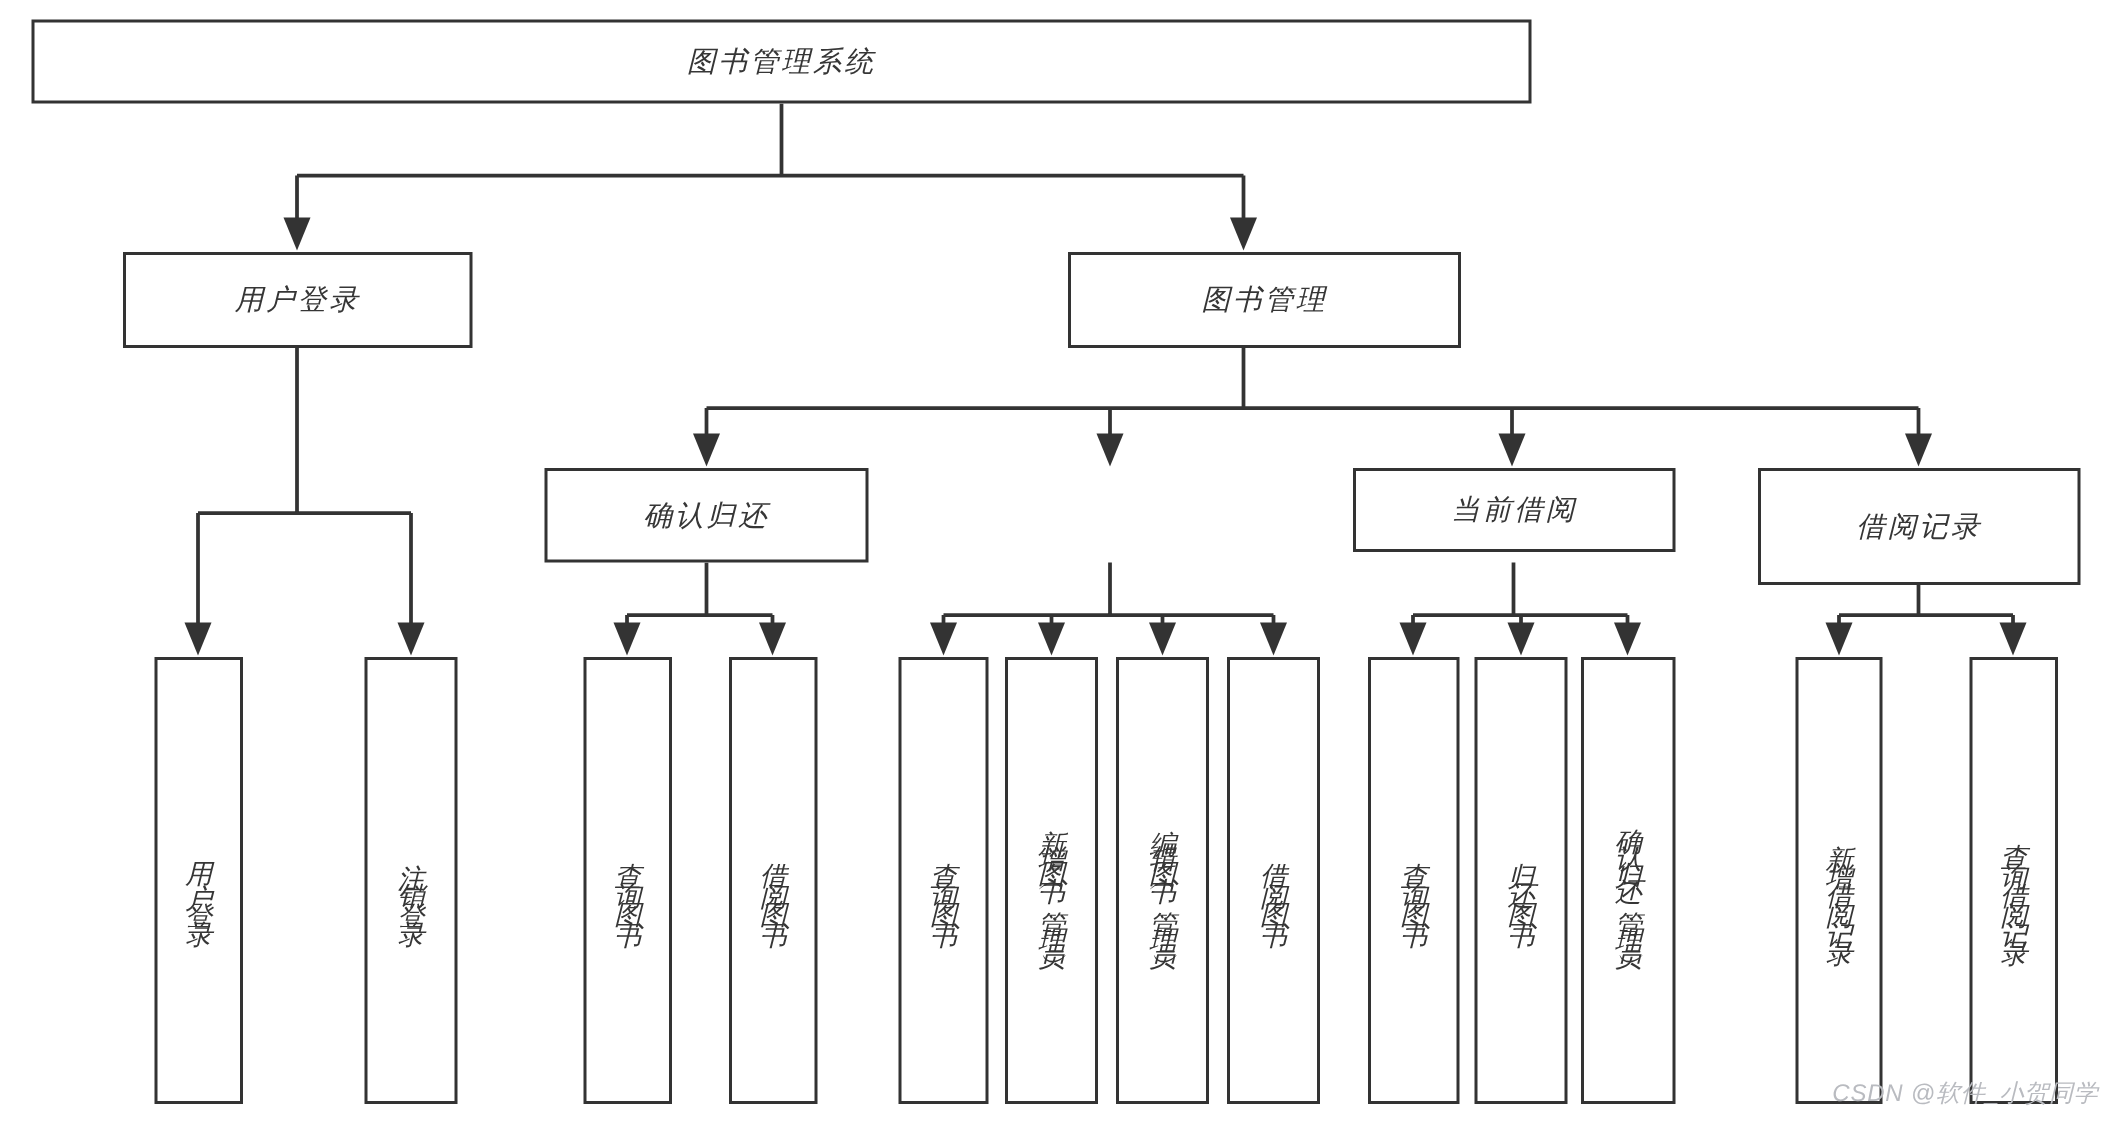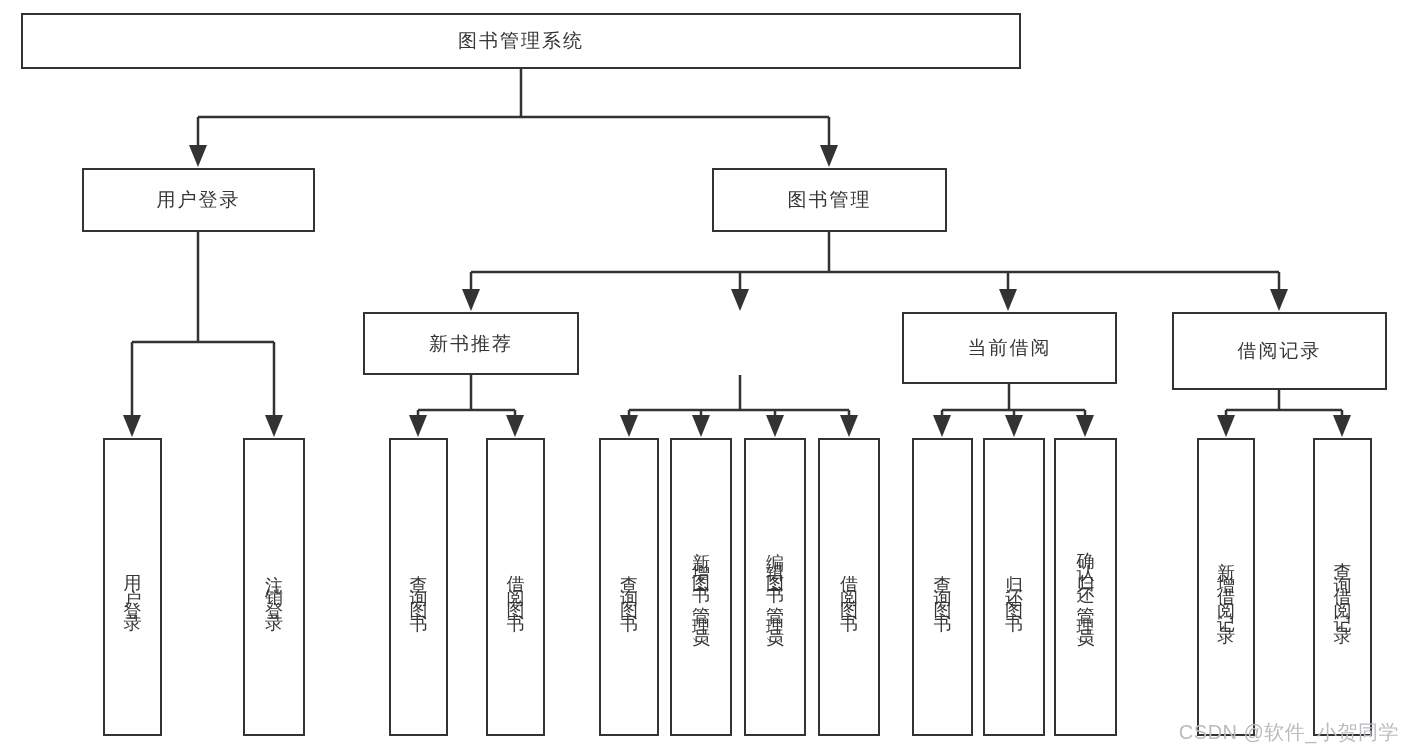--- a/index.html
+++ b/index.html
@@ -1,17 +1,17 @@
 <!DOCTYPE html>
 <html><head>
 <meta charset="utf-8">
 <style>
   html,body { margin:0; padding:0; background:#ffffff; }
   body { font-family:"Liberation Sans","DejaVu Sans",sans-serif; }
-  #canvas { position:relative; width:1405px; height:747px; background:#ffffff; overflow:hidden; }
+  #canvas { position:relative; width:1405px; height:747px; background:#ffffff; overflow:hidden;font-style:italic; }
   #connectors { position:absolute; left:0; top:0; z-index:1; }
   .cl { stroke:#333333; stroke-width:2.5; fill:none; }
   .ah { fill:#333333; stroke:none; }
   .hbox {
     position:absolute; box-sizing:border-box; background:#ffffff;
     border:2.5px solid #333333; display:flex; align-items:center; justify-content:center;
     z-index:2;
   }
   .hbox .lbl { font-size:19px; letter-spacing:2px; color:#363636; white-space:nowrap; }
   .vbox {
@@ -19,21 +19,21 @@
     border:2.5px solid #333333; display:flex; align-items:center; justify-content:center;
     z-index:2;
   }
   .vbox .lbl {
     writing-mode:vertical-rl; text-orientation:mixed;
     font-size:18px; letter-spacing:13px; line-height:1; color:#363636;
   }
   .vbox .lbl.long { letter-spacing:11px; }
   #watermark {
     position:absolute; top:719px; right:6px; z-index:3;
-    font-size:20px; color:#b9bbc0; letter-spacing:0.5px; white-space:nowrap;
+    font-size:16px; color:#b9bbc0; letter-spacing:0.5px; white-space:nowrap;
   }
 </style>
 </head>
 <body>
 
 <div id="canvas">
 
   <svg id="connectors" width="1405" height="747" viewBox="0 0 1405 747">
     <g>
       <path class="cl" d="M521,69 V117 M198,117 H829 M198,117 V150 M829,117 V150"></path>
@@ -77,28 +77,28 @@
     </g>
   </svg>
 
   <div class="hbox" style="left:21px;top:13px;width:1000px;height:56px">
     <span class="lbl">图书管理系统</span>
   </div>
 
   <div class="hbox" style="left:82px;top:168px;width:233px;height:64px">
     <span class="lbl">用户登录</span>
   </div>
-  <div class="hbox" style="left:712px;top:168px;width:235px;height:64px">
+  <div class="hbox" style="left:712px;top:168px;width:262px;height:64px">
     <span class="lbl">图书管理</span>
   </div>
 
   <div class="hbox" style="left:363px;top:312px;width:216px;height:63px">
-    <span class="lbl">新书推荐</span>
+    <span class="lbl">确认归还</span>
   </div>
-  <div class="hbox" style="left:902px;top:312px;width:215px;height:72px">
+  <div class="hbox" style="left:902px;top:312px;width:215px;height:56px">
     <span class="lbl">当前借阅</span>
   </div>
   <div class="hbox" style="left:1172px;top:312px;width:215px;height:78px">
     <span class="lbl">借阅记录</span>
   </div>
 
   <div class="vbox" style="left:103px;width:59px">
     <span class="lbl">用户登录</span>
   </div>
   <div class="vbox" style="left:243px;width:62px">

